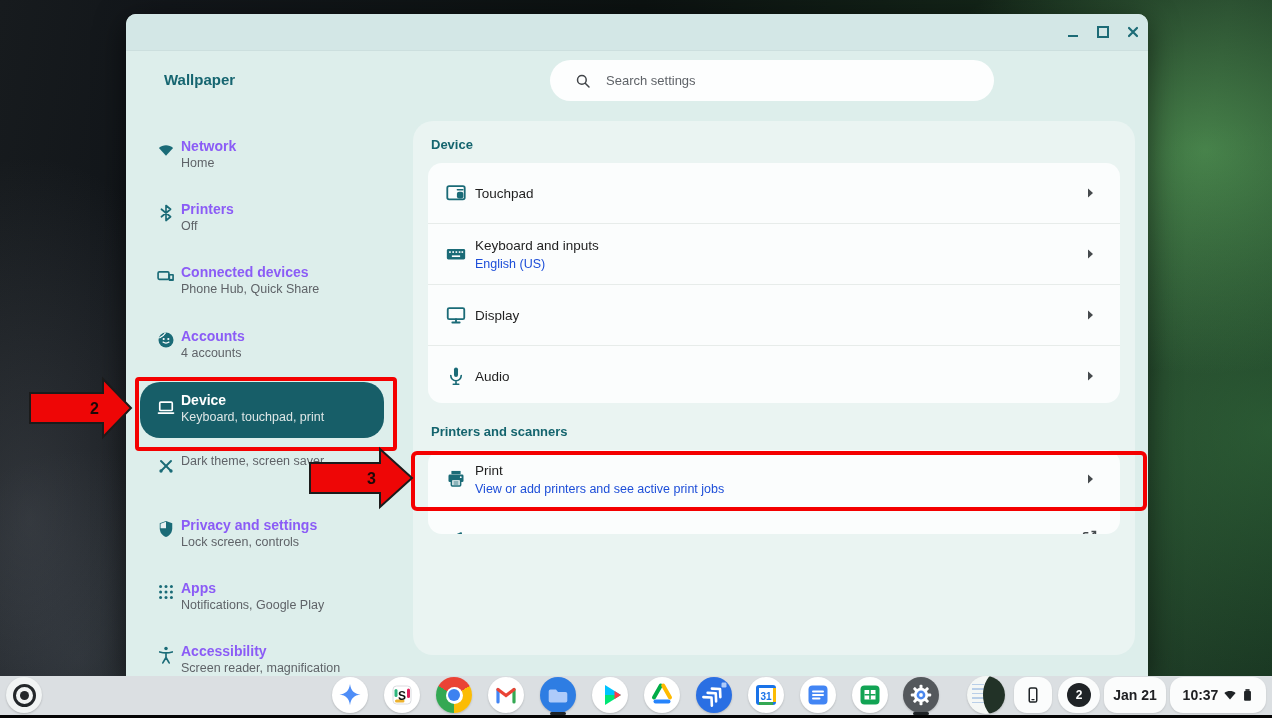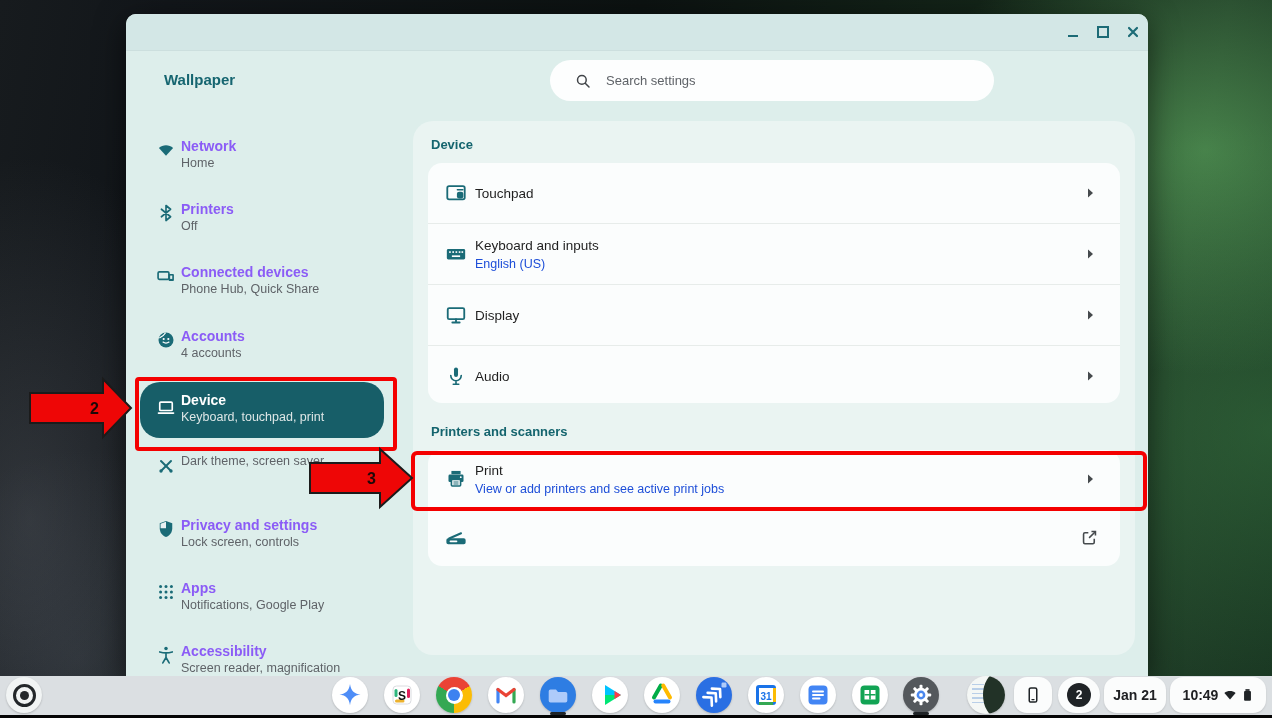--- a/index.html
+++ b/index.html
@@ -284,21 +284,21 @@
             </div>
           <span class="r-trail">
             <svg viewBox="0 0 20 20" width="20" height="20">
                 <path d="M8 5.5 L13 10 8 14.5 Z" fill="#454a4d"></path>
               </svg></span>
         </div>
       </div>
 
       <div class="sec-h" style="top:303px">Printers and scanners</div>
 
-      <div class="card" style="top:329px;height:116px">
+      <div class="card" style="top:329px;height:84px">
         <div class="prow" style="height:58px">
           <span class="r-icon">
             <svg viewBox="0 0 24 24" width="22" height="22">
                 <rect x="7" y="3.2" width="10" height="3.6" fill="#1a6b77"></rect>
                 <rect x="3.8" y="7.2" width="16.4" height="8.2" rx="1.5" fill="#1a6b77"></rect>
                 <circle cx="17.2" cy="10" r="1" fill="#fff"></circle>
                 <rect x="7" y="12.4" width="10" height="7.2" rx="1" fill="#ffffff" stroke="#1a6b77" stroke-width="1.8"></rect>
                 <path d="M9.2 15.2 h5.6 M9.2 17.4 h5.6" stroke="#1a6b77" stroke-width="1.1"></path>
               </svg></span>
           <div class="r-text">
@@ -462,21 +462,21 @@
           <path d="M10.8 17.5 h2.4" stroke="#1f2326" stroke-width="1.6" stroke-linecap="round"></path>
         </svg>
     </div>
     <div class="pill" style="left:1058px;width:42px;border-radius:18px">
       <span style="width:24px;height:24px;border-radius:50%;background:#1f2326;color:#fff;font-size:12px;display:flex;align-items:center;justify-content:center;">2</span>
     </div>
     <div class="pill" style="left:1104px;width:62px">
       <span>Jan 21</span>
     </div>
     <div class="pill" style="left:1170px;width:96px">
-      <span>10:49</span>
+      <span>10:37</span>
       <svg viewBox="0 0 16 16" width="14" height="14">
           <path d="M8 13 1.6 5.8 C5.2 2.8 10.8 2.8 14.4 5.8 Z" fill="#1f2326"></path>
         </svg>
       <svg viewBox="0 0 16 20" width="11" height="16">
           <rect x="5" y="1.5" width="6" height="2.5" fill="#1f2326"></rect>
           <rect x="3" y="4" width="10" height="14.5" rx="1.5" fill="#1f2326"></rect>
         </svg>
     </div>
   </div>
   <div class="bottombar"></div>

